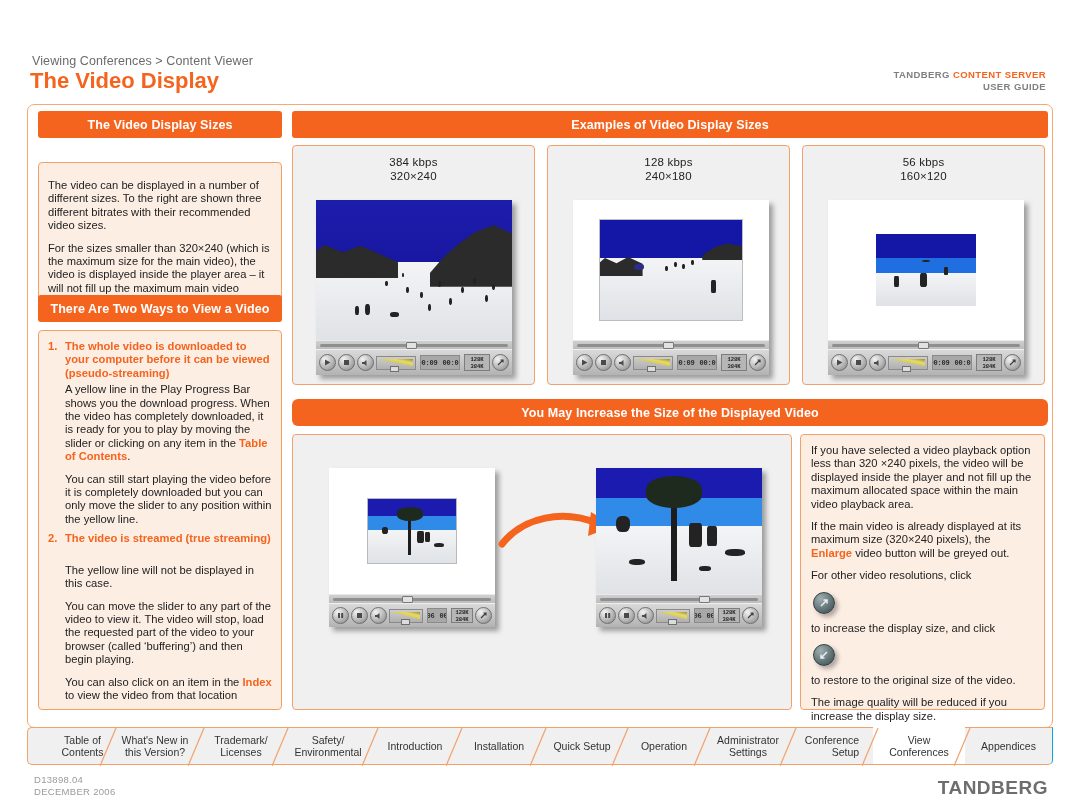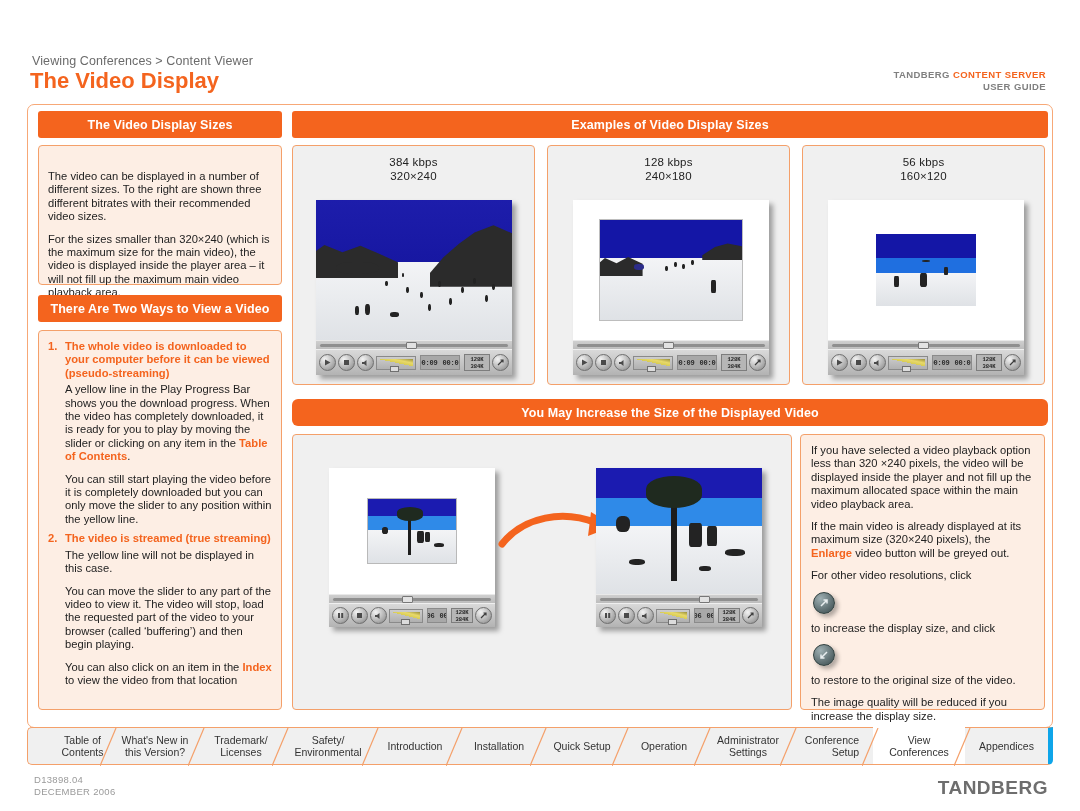--- a/index.html
+++ b/index.html
@@ -174,21 +174,21 @@
     border-bottom: 1px solid #F4A06A;
     display: flex; align-items: center; justify-content: center; text-align: center;
     font-size: 10.5px; color: #333; line-height: 12.5px;
     padding: 0 6px;
   }
   .tab .slash {
     position: absolute; right: -11px; top: 0; width: 22px; height: 38px; z-index: 3;
   }
   .tab.active { background: #ffffff; border-top-color: #ffffff; }
   .tab.first { border-left: 1px solid #F4A06A; border-bottom-left-radius: 5px; border-top-left-radius:5px;padding-left:32px;}
-  .tab.last  { border-right: 5px solid #0ea5e9; border-bottom-right-radius: 5px; text-align: right;}
+  .tab.last  { border-right: 1px solid #0ea5e9; border-bottom-right-radius: 5px; text-align: right;}
 
   
   .docid {
     position: absolute; left: 34px; top: 774px;
     font-size: 9.5px; color: #9a9a9a; line-height: 12px; letter-spacing: .3px;
   }
   .pager {
     position: absolute; left: 0; right: 0; top: 772px;
     display: flex; align-items: center; justify-content: center; gap: 14px;
   }
@@ -209,21 +209,21 @@
     <div>
       <span>TANDBERG </span><span class="accent">CONTENT SERVER</span>
     </div>
     <div>USER GUIDE</div>
   </div>
 
   <div class="outer"></div>
 
   <div class="sec-head" style="left:38px; top:111px; width:244px; height:27px;">The Video Display Sizes</div>
 
-  <div class="panel cream" style="left:38px; top:145px; width:244px; height:140px; padding:24px 9px;">
+  <div class="panel cream" style="left:38px; top:162px; width:244px; height:140px; padding:16px 9px;">
     <div class="ptext">
       <p>The video can be displayed in a number of different sizes. To the right are shown three different bitrates with their recommended video sizes.</p>
       <p>For the sizes smaller than 320×240 (which is the maximum size for the main video), the video is displayed inside the player area – it will not fill up the maximum main video playback area.</p>
     </div>
   </div>
 
   <div class="sec-head" style="left:38px; top:295px; width:244px; height:27px;">There Are Two Ways to View a Video</div>
 
   <div class="panel cream" style="left:38px; top:330px; width:244px; height:380px; padding:9px 9px;">
 
@@ -233,21 +233,21 @@
     </div>
     <div class="ptext indent">
       <p><span>A yellow line in the Play Progress Bar shows you the download progress. When the video has completely downloaded, it is ready for you to play by moving the slider or clicking on any item in the </span><span class="ora">Table of Contents</span><span>.</span></p>
       <p>You can still start playing the video before it is completely downloaded but you can only move the slider to any position within the yellow line.</p>
     </div>
 
     <div class="numitem" style="margin-top:6px;">
       <span class="num">2.</span>
       <span class="ttl">The video is streamed (true streaming)</span>
     </div>
-    <div class="ptext indent" style="margin-top:3px;">
+    <div class="ptext indent" style="margin-top:18px;">
       <p>The yellow line will not be displayed in this case.</p>
       <p>You can move the slider to any part of the video to view it. The video will stop, load the requested part of the video to your browser (called ‘buffering’) and then begin playing.</p>
       <p><span>You can also click on an item in the </span><span class="ora">Index</span><span> to view the video from that location</span></p>
     </div>
   </div>
 
   <div class="sec-head" style="left:292px; top:111px; width:756px; height:27px;">Examples of Video Display Sizes</div>
 
   <div class="panel grey" style="left:292px; top:145px; width:243px; height:240px;">
     <div class="size-cap">

